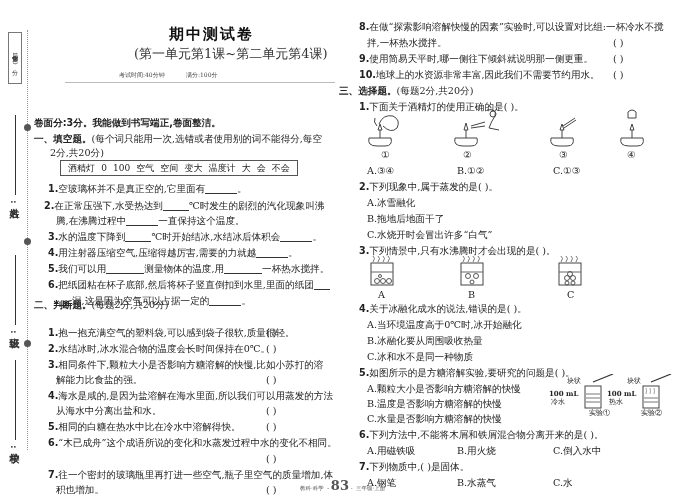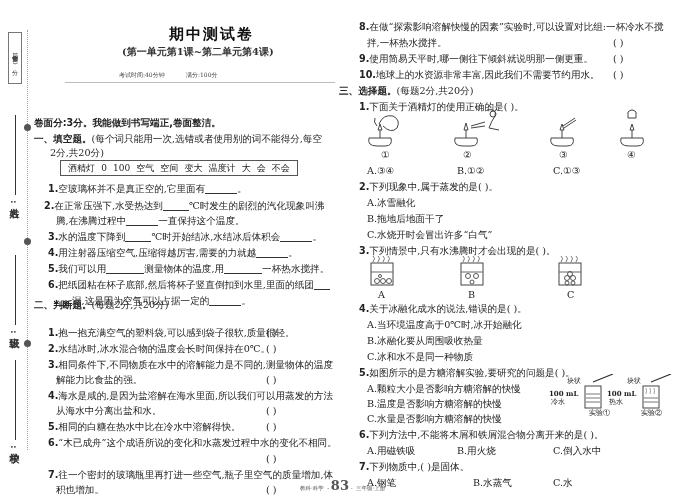--- a/index.html
+++ b/index.html
@@ -11,21 +11,21 @@
   .dot-line { position: absolute; left: 27px; top: 30px; height: 420px; border-left: 1px dotted #999; }
   .seal { position: absolute; left: 24px; width: 7px; height: 7px; border-radius: 50%; background: #555; }
   .field-label { position: absolute; left: 9px; writing-mode: vertical-rl; font-size: 10px; font-weight: bold; color: #333; }
   .field-line { position: absolute; left: 15px; width: 1px; background: #333; }
 
   .page { position: absolute; top: 0; }
   .left { left: 34px; width: 300px; }
   .right { left: 345px; width: 320px; }
 
   .title { position: absolute; left: 135px; top: 27px; font-size: 15px; font-weight: bold; letter-spacing: 2px; color: #111; }
-  .subtitle { position: absolute; left: 88px; top: 47px; font-size: 10px; color: #333; font-weight: bold; }
+  .subtitle { position: absolute; left: 100px; top: 47px; font-size: 13px; color: #333; }
   .meta { position: absolute; top: 72px; font-size: 6px; color: #444; }
   .hr { position: absolute; left: 31px; top: 82px; width: 270px; border-top: 1px solid #bbb; }
 
   table.score { position: absolute; left: 48px; top: 88px; border-collapse: collapse; font-size: 9.5px; }
   table.score td { border: 1px solid #333; height: 14px; text-align: center; font-weight: bold; color: #222; }
   table.score td.hd { width: 34px; }
   table.score td.c { width: 43px; }
 
   .line { position: absolute; white-space: nowrap; font-size: 9.6px; color: #222; }
   .sec { font-weight: bold; font-family: "DejaVu Sans", "Liberation Sans", sans-serif; font-size: 9.6px; }
@@ -118,21 +118,21 @@
   <div class="line" style="left:0;top:300px">
     <span class="sec">二、判断题。</span><span>(每题2分,共20分)</span>
   </div>
 
   <div class="line" style="left:14px;top:328px"><span class="num">1.</span><span>抱一抱充满空气的塑料袋,可以感到袋子很软,质量很轻。</span></div>
   <div class="paren" style="left:232px;top:328px">(        )</div>
 
   <div class="line" style="left:14px;top:344px"><span class="num">2.</span><span>水结冰时,冰水混合物的温度会长时间保持在0℃。</span></div>
   <div class="paren" style="left:232px;top:344px">(        )</div>
 
-  <div class="line" style="left:14px;top:360px"><span class="num">3.</span><span>相同条件下,不同物质在水中的溶解能力是不同的,测量物体的温度</span></div>
+  <div class="line" style="left:14px;top:360px"><span class="num">3.</span><span>相同条件下,颗粒大小是否影响方糖溶解的快慢,比如小苏打的溶</span></div>
   <div class="line" style="left:22px;top:375px">解能力比食盐的强。</div>
   <div class="paren" style="left:232px;top:375px">(        )</div>
 
   <div class="line" style="left:14px;top:391px"><span class="num">4.</span><span>海水是咸的,是因为盐溶解在海水里面,所以我们可以用蒸发的方法</span></div>
   <div class="line" style="left:22px;top:406px">从海水中分离出盐和水。</div>
   <div class="paren" style="left:232px;top:406px">(        )</div>
 
   <div class="line" style="left:14px;top:422px"><span class="num">5.</span><span>相同的白糖在热水中比在冷水中溶解得快。</span></div>
   <div class="paren" style="left:232px;top:422px">(        )</div>
 
@@ -285,21 +285,21 @@
       </svg>
   </div>
 
   <div class="line" style="left:14px;top:430px"><span class="num">6.</span><span>下列方法中,不能将木屑和铁屑混合物分离开来的是(        )。</span></div>
   <div class="line" style="left:22px;top:446px">A.用磁铁吸</div>
   <div class="line" style="left:112px;top:446px">B.用火烧</div>
   <div class="line" style="left:208px;top:446px">C.倒入水中</div>
 
   <div class="line" style="left:14px;top:462px"><span class="num">7.</span><span>下列物质中,(        )是固体。</span></div>
   <div class="line" style="left:22px;top:478px">A.钢笔</div>
-  <div class="line" style="left:128px;top:478px">B.水蒸气</div>
+  <div class="line" style="left:112px;top:478px">B.水蒸气</div>
   <div class="line" style="left:208px;top:478px">C.水</div>
 </div>
 
 <div class="footer">
   <span>教科·科学</span>
   &nbsp;-&nbsp;<b>83</b>&nbsp;-&nbsp;
   <span>三年级·上册</span>
 </div>
 
 </body></html>

